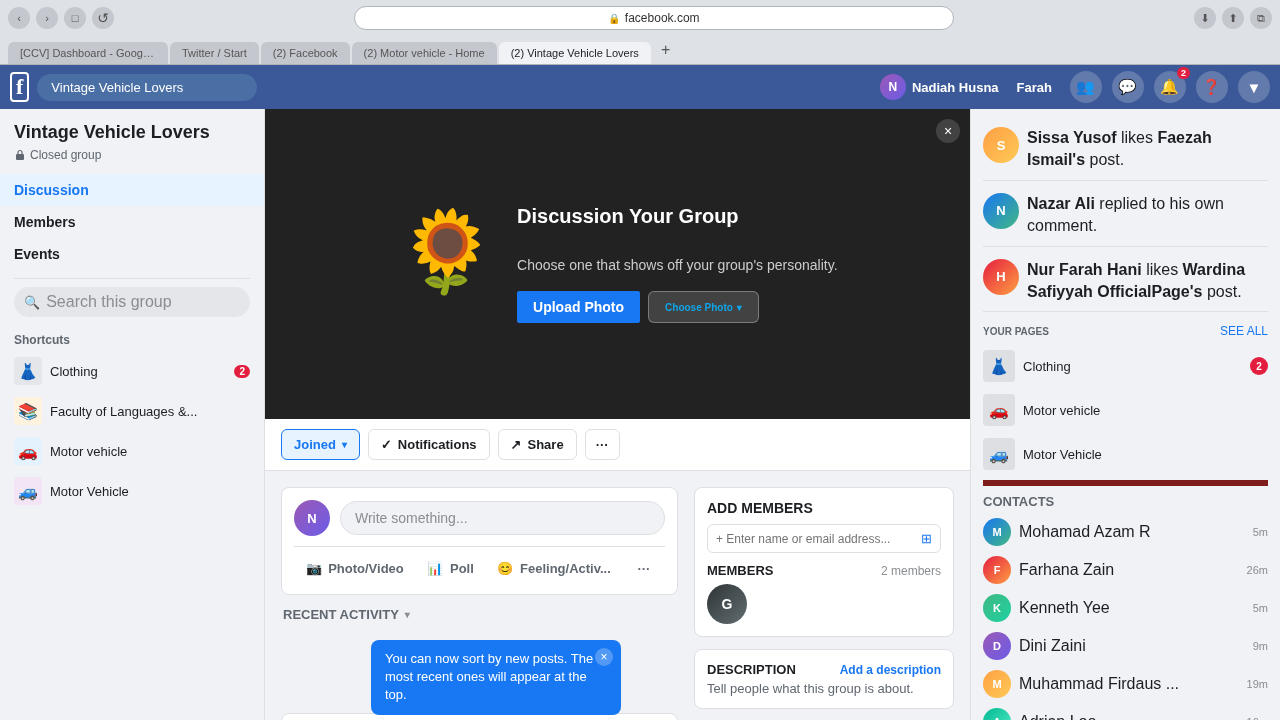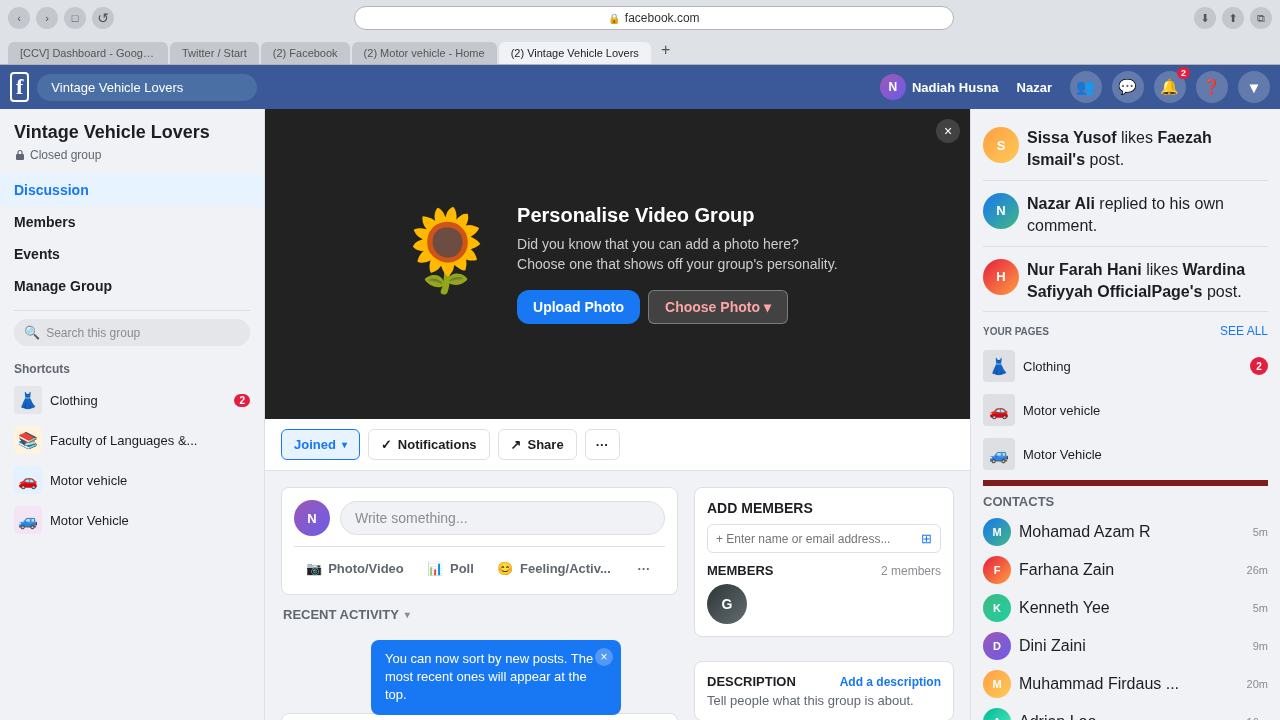--- a/index.html
+++ b/index.html
@@ -34,21 +34,21 @@
 
     
     .left-sidebar { width: 265px; background: #f0f2f5; padding: 12px 0; flex-shrink: 0; border-right: 1px solid #dddfe2; }
     .group-title { font-size: 18px; font-weight: bold; color: #1c1e21; padding: 0 14px 4px; line-height: 1.3; }
     .closed-badge { display: flex; align-items: center; gap: 4px; color: #606770; font-size: 12px; padding: 0 14px 12px; }
     .closed-badge svg { width: 12px; height: 12px; }
     .sidebar-nav-item { display: flex; align-items: center; padding: 8px 14px; cursor: pointer; font-size: 14px; font-weight: 600; color: #1c1e21; border-radius: 0; }
     .sidebar-nav-item.active { background: #e7f3ff; color: #1877f2; }
     .sidebar-divider { height: 1px; background: #dddfe2; margin: 8px 14px; }
     .sidebar-search { display: flex; align-items: center; background: #e4e6e9; border-radius: 20px; padding: 6px 10px; margin: 8px 14px; gap: 6px; }
-    .sidebar-search input { background: none; border: none; outline: none; font-size: 12px; color: #0f172a; width: 100%; }
+    .sidebar-search input { background: none; border: none; outline: none; font-size: 16px; color: #0f172a; width: 100%; }
     .sidebar-search input::placeholder { color: #8a8d91; }
     .shortcuts-label { font-size: 12px; font-weight: 600; color: #606770; padding: 8px 14px 4px; }
     .shortcut-item { display: flex; align-items: center; padding: 6px 14px; cursor: pointer; gap: 8px; }
     .shortcut-icon { width: 28px; height: 28px; border-radius: 4px; overflow: hidden; display: flex; align-items: center; justify-content: center; }
     .shortcut-icon.clothing { background: #e4e6e9; }
     .shortcut-icon.languages { background: #fff3e0; }
     .shortcut-icon.motor-vehicle { background: #e3f2fd; }
     .shortcut-icon.motor-vehicle2 { background: #f3e5f5; }
     .shortcut-label { font-size: 13px; font-weight: 500; color: #1c1e21; flex: 1; }
     .shortcut-badge { background: #e41e3f; color: white; border-radius: 10px; font-size: 10px; padding: 1px 5px; font-weight: bold; }
@@ -57,22 +57,22 @@
     .center-content { flex: 1; background: #f0f2f5; overflow-y: auto; }
 
     
     .cover-area { background: #222; position: relative; height: 310px; display: flex; align-items: center; justify-content: center; }
     .cover-dismiss { position: absolute; top: 10px; right: 10px; background: rgba(255,255,255,0.15); border: none; color: white; border-radius: 50%; width: 24px; height: 24px; cursor: pointer; font-size: 14px; display: flex; align-items: center; justify-content: center; }
     .personalise-box { display: flex; align-items: flex-start; gap: 20px; padding: 30px; }
     .flower-emoji { font-size: 80px; }
     .personalise-text h3 { color: white; font-size: 20px; font-weight: bold; margin-bottom: 8px; }
     .personalise-text p { color: #ccc; font-size: 14px; margin-bottom: 16px; line-height: 1.4; }
     .personalise-buttons { display: flex; gap: 8px; }
-    .btn-upload { background: #1877f2; color: white; border: none; border-radius: 12px; padding: 8px 16px; font-size: 14px; font-weight: 600; cursor: pointer; }
-    .btn-choose { background: rgba(255,255,255,0.15); color: #fca5a5; border: 1px solid rgba(255,255,255,0.3); border-radius: 6px; padding: 8px 16px; font-size: 14px; font-weight: 600; cursor: pointer; display: flex; align-items: center; gap: 4px; }
+    .btn-upload { background: #1877f2; color: white; border: none; border-radius: 2px; padding: 8px 16px; font-size: 14px; font-weight: 600; cursor: pointer; }
+    .btn-choose { background: rgba(255,255,255,0.15); color: #0ea5e9; border: 1px solid rgba(255,255,255,0.3); border-radius: 6px; padding: 8px 16px; font-size: 10px; font-weight: 600; cursor: pointer; display: flex; align-items: center; gap: 4px; }
 
     
     .group-action-bar { background: white; border-bottom: 1px solid #dddfe2; padding: 10px 16px; display: flex; align-items: center; gap: 8px; }
     .action-btn { display: flex; align-items: center; gap: 6px; padding: 7px 12px; border-radius: 6px; border: 1px solid #dddfe2; background: white; font-size: 13px; font-weight: 600; cursor: pointer; color: #1c1e21; }
     .action-btn.joined { background: #e7f3ff; color: #1877f2; border-color: #1877f2; padding-left: 12px; }
     .action-btn .chevron { font-size: 10px; }
     .action-btn-more { padding: 7px 10px; }
 
     
     .feed-area { display: flex; gap: 16px; padding: 16px; }
@@ -107,21 +107,21 @@
     .page-badge { background: #e41e3f; color: white; border-radius: 50%; width: 18px; height: 18px; display: flex; align-items: center; justify-content: center; font-size: 10px; font-weight: bold; }
 
     .contacts-header { font-size: 13px; font-weight: 600; color: #606770; padding: 8px 0 4px; border-top: 6px solid #7f1d1d; margin-top: 4px; }
     .contact-item { display: flex; align-items: center; gap: 8px; padding: 5px 0; cursor: pointer; }
     .contact-avatar { width: 28px; height: 28px; border-radius: 50%; background: #a0a0a0; flex-shrink: 0; position: relative; }
     .contact-name { font-size: 16px; color: #1c1e21; flex: 1; }
     .contact-time { font-size: 11px; color: #8a8d91; }
 
     
     .feed-sidebar { width: 260px; flex-shrink: 0; }
-    .feed-sidebar-card { background: white; border-radius: 8px; border: 1px solid #dddfe2; padding: 12px; margin-bottom: 24px; }
+    .feed-sidebar-card { background: white; border-radius: 8px; border: 1px solid #dddfe2; padding: 12px; margin-bottom: 12px; }
     .feed-sidebar-title { font-size: 14px; font-weight: 700; color: #1c1e21; margin-bottom: 8px; }
     .add-member-input { display: flex; align-items: center; gap: 6px; border: 1px solid #dddfe2; border-radius: 6px; padding: 6px 8px; background: white; }
     .add-member-input input { border: none; outline: none; font-size: 13px; color: #8a8d91; flex: 1; }
     .members-header { display: flex; align-items: center; justify-content: space-between; margin: 10px 0 6px; }
     .members-label { font-size: 13px; font-weight: 600; color: #1c1e21; }
     .members-count { font-size: 12px; color: #8a8d91; }
     .member-avatar { width: 40px; height: 40px; border-radius: 50%; background: #a0a0a0; overflow: hidden; }
     .section-label { font-size: 13px; font-weight: 700; color: #1c1e21; margin-bottom: 4px; display: flex; align-items: center; justify-content: space-between; }
     .section-add-link { font-size: 12px; color: #1877f2; cursor: pointer; font-weight: 600; }
     .section-text { font-size: 13px; color: #606770; }
@@ -168,21 +168,21 @@
   <div class="fb-logo">f</div>
   <input class="fb-search-bar" type="text" value="Vintage Vehicle Lovers" style="">
   <span class="fb-nav-spacer"></span>
   <div class="fb-nav-right">
     <div class="fb-nav-user">
       <div class="fb-nav-avatar av-purple">
         <div style="width:100%;height:100%;display:flex;align-items:center;justify-content:center;color:white;font-size:12px;font-weight:bold;">N</div>
       </div>
       <span>Nadiah Husna</span>
     </div>
-    <span class="fb-nav-link">Nazar</span>
+    <span class="fb-nav-link">Farah</span>
     <div class="fb-nav-icon">👥</div>
     <div class="fb-nav-icon">💬</div>
     <div class="fb-nav-icon">
       🔔
       <span class="fb-nav-badge">2</span>
     </div>
     <div class="fb-nav-icon">❓</div>
     <div class="fb-nav-icon">▼</div>
   </div>
 </div>
@@ -201,23 +201,20 @@
 
     <div class="sidebar-nav-item active">
       <span>Discussion</span>
     </div>
     <div class="sidebar-nav-item">
       <span>Members</span>
     </div>
     <div class="sidebar-nav-item">
       <span>Events</span>
     </div>
-    <div class="sidebar-nav-item">
-      <span>Manage Group</span>
-    </div>
 
     <div class="sidebar-divider"></div>
 
     <div class="sidebar-search">
       <span>🔍</span>
       <input type="text" placeholder="Search this group" style="">
     </div>
 
     <div class="shortcuts-label">Shortcuts</div>
 
@@ -248,23 +245,23 @@
     </div>
   </div>
 
   <div class="center-content">
 
     <div class="cover-area">
       <button class="cover-dismiss">×</button>
       <div class="personalise-box">
         <div class="flower-emoji">🌻</div>
         <div class="personalise-text">
-          <h3>Personalise Video Group</h3>
+          <h3>Discussion Your Group</h3>
           <p>
-            <span>Did you know that you can add a photo here?</span><br>
+            <br>
             <span>Choose one that shows off your group's personality.</span>
           </p>
           <div class="personalise-buttons">
             <button class="btn-upload">Upload Photo</button>
             <button class="btn-choose">
               <span>Choose Photo</span>
               <span>▾</span>
             </button>
           </div>
         </div>
@@ -415,21 +412,21 @@
       <span class="contact-time">5m</span>
     </div>
     <div class="contact-item">
       <div class="contact-avatar av-purple" style="display:flex;align-items:center;justify-content:center;color:white;font-size:11px;font-weight:bold;">D</div>
       <span class="contact-name">Dini Zaini</span>
       <span class="contact-time">9m</span>
     </div>
     <div class="contact-item">
       <div class="contact-avatar av-orange" style="display:flex;align-items:center;justify-content:center;color:white;font-size:11px;font-weight:bold;">M</div>
       <span class="contact-name">Muhammad Firdaus ...</span>
-      <span class="contact-time">20m</span>
+      <span class="contact-time">19m</span>
     </div>
     <div class="contact-item">
       <div class="contact-avatar av-teal" style="display:flex;align-items:center;justify-content:center;color:white;font-size:11px;font-weight:bold;">A</div>
       <span class="contact-name">Adrian Loo</span>
       <span class="contact-time">16m</span>
     </div>
     <div class="contact-item">
       <div class="contact-avatar av-red" style="display:flex;align-items:center;justify-content:center;color:white;font-size:11px;font-weight:bold;">P</div>
 
     </div>

